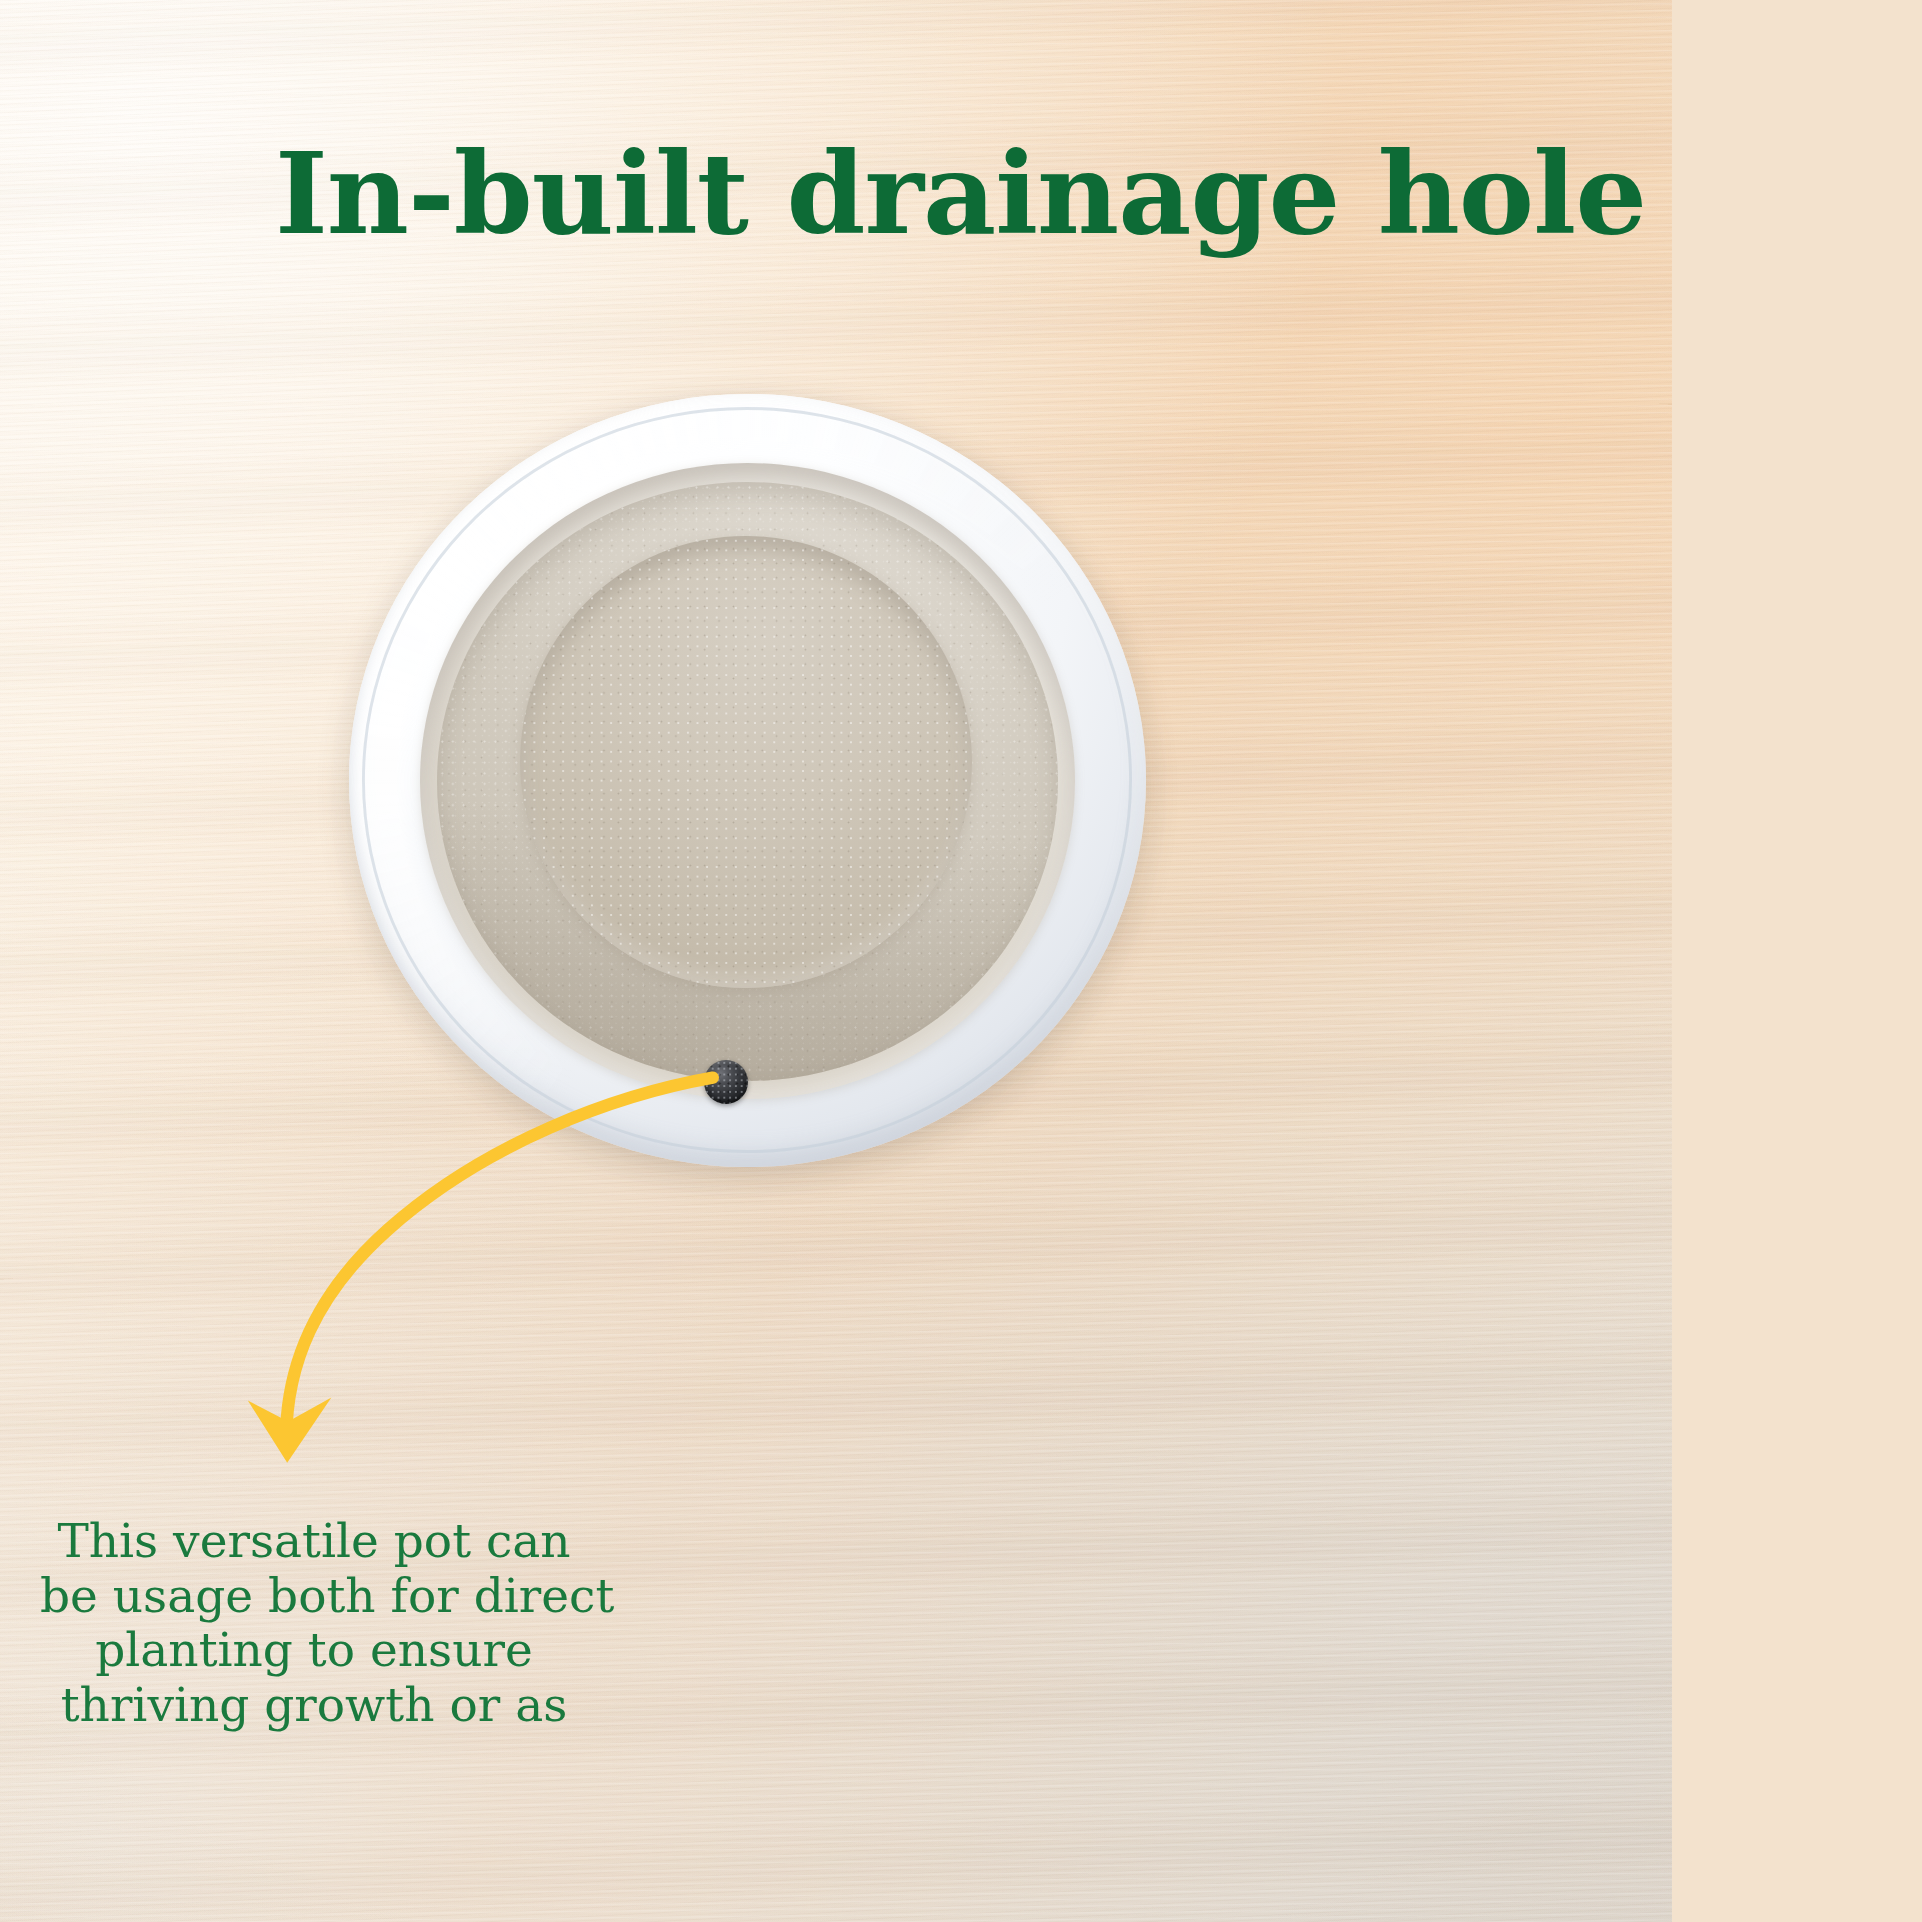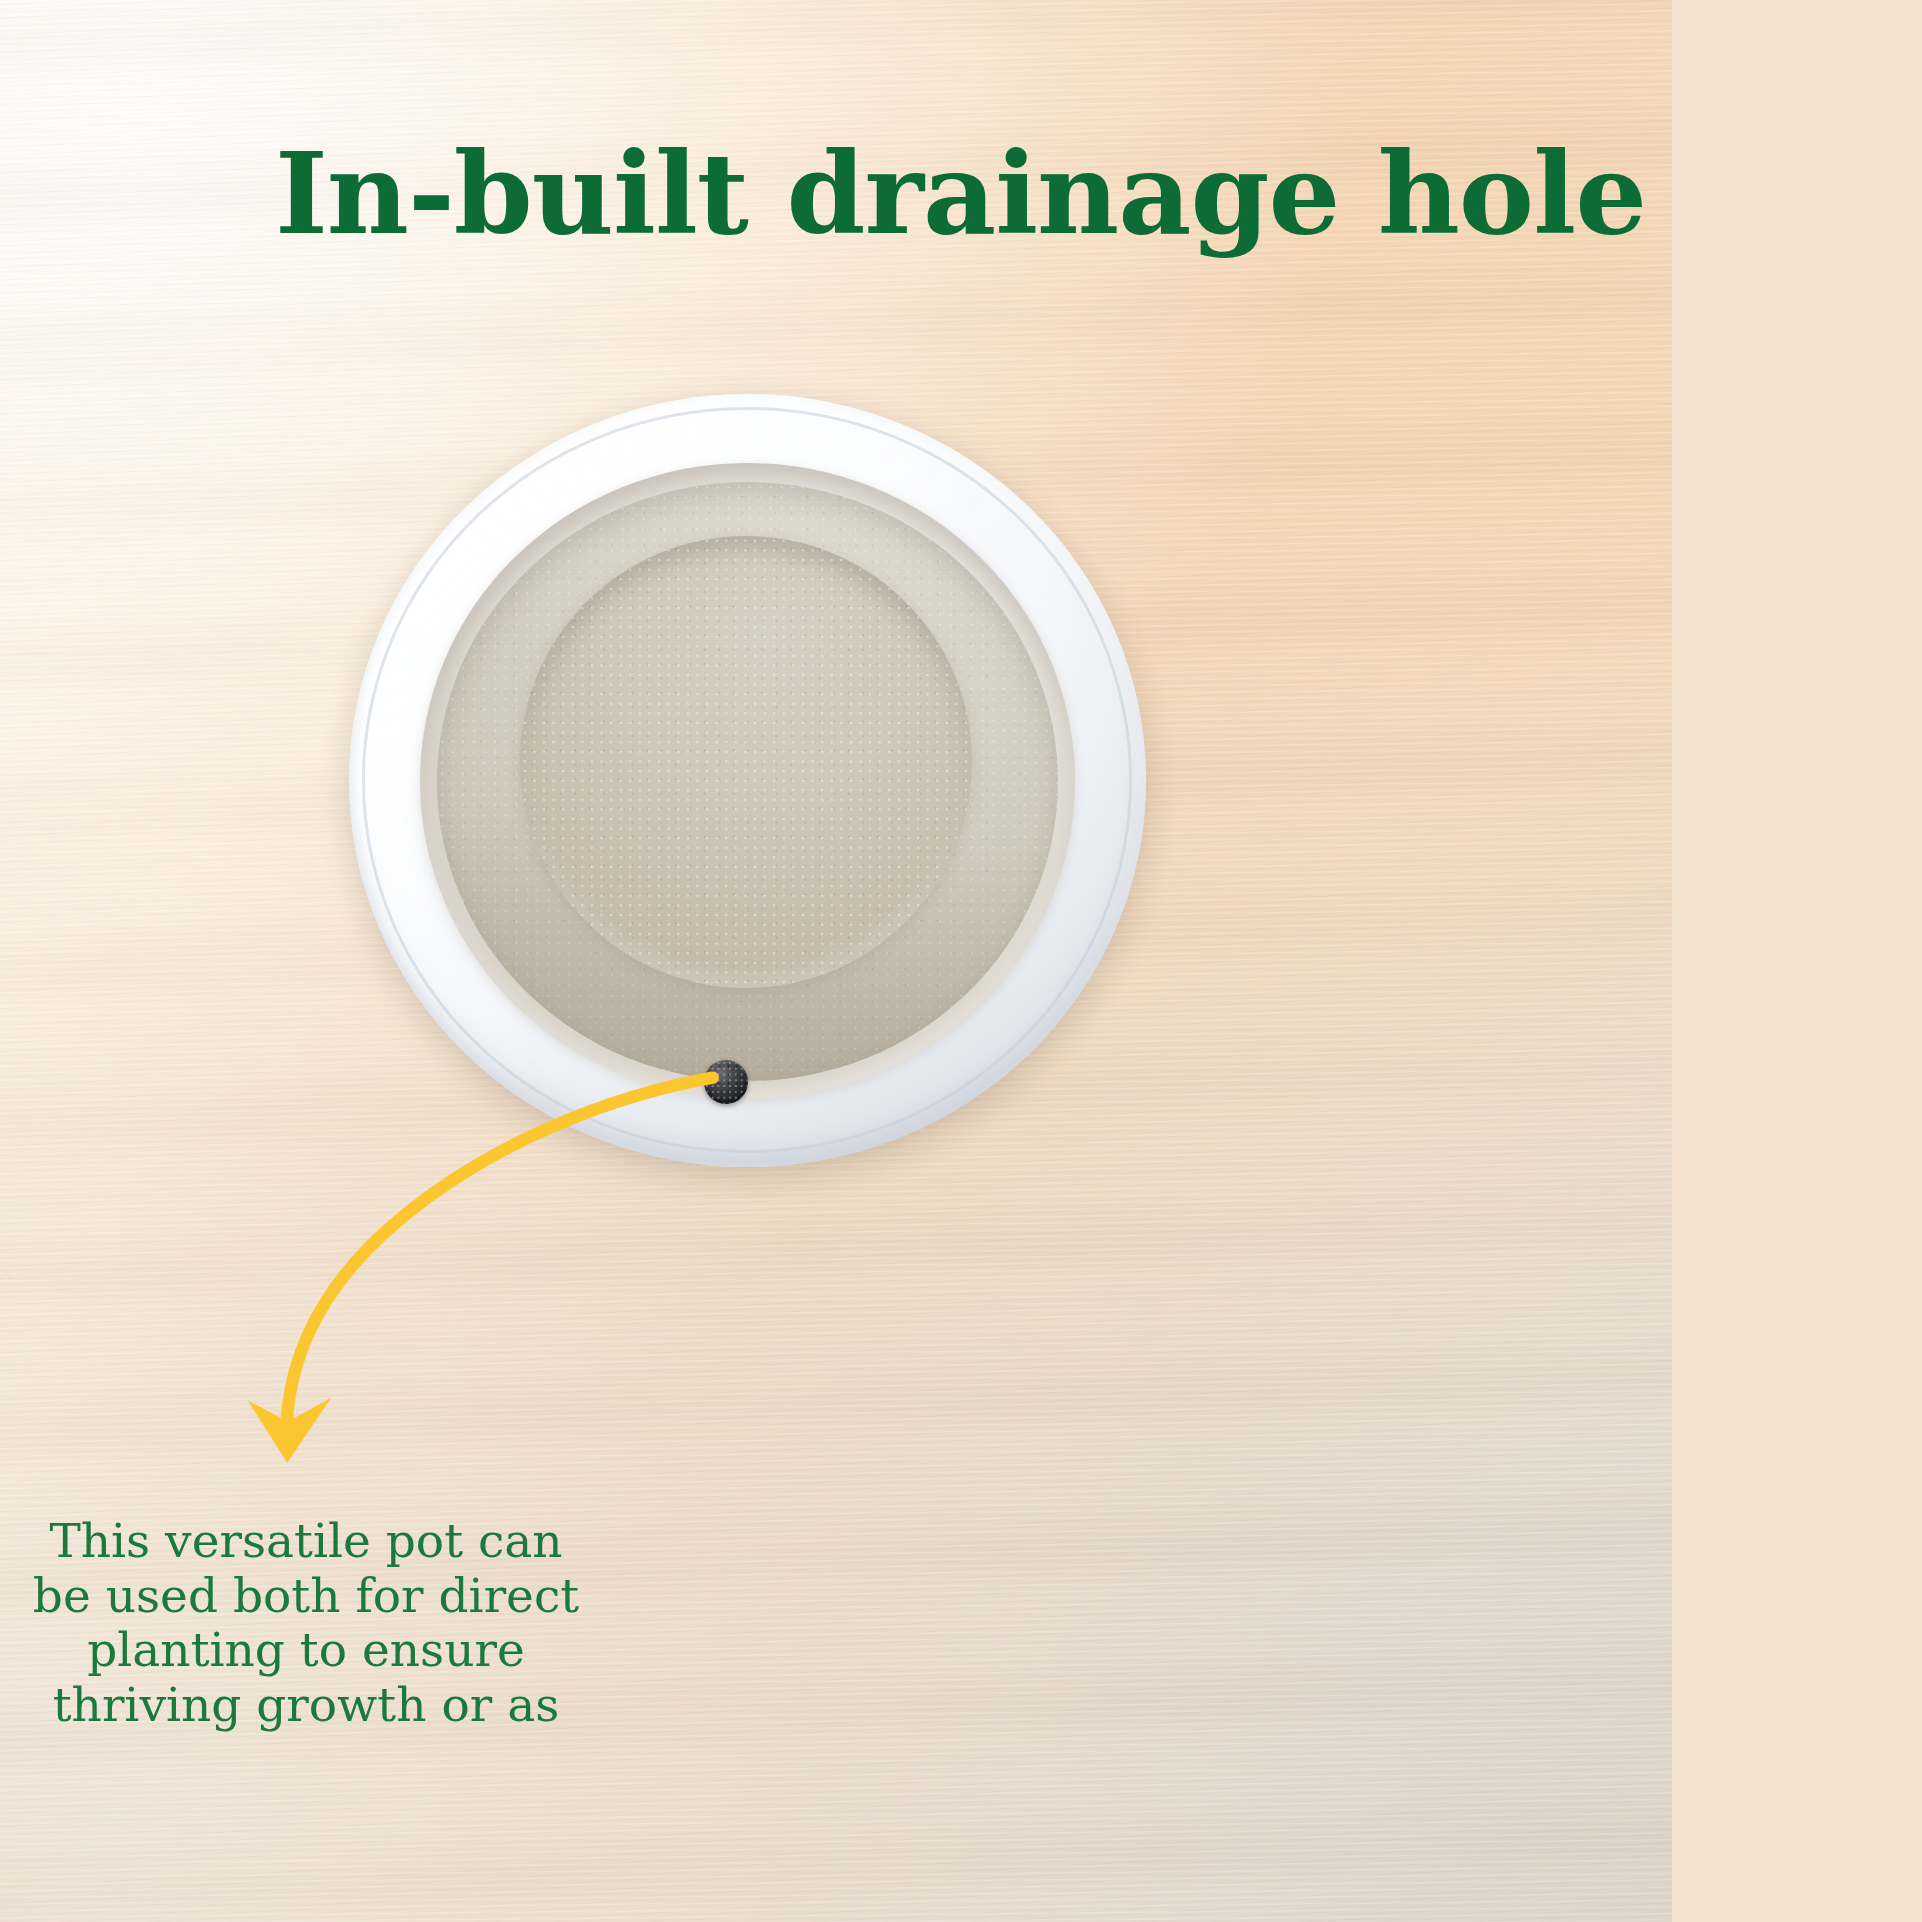--- a/index.html
+++ b/index.html
@@ -191,21 +191,21 @@
     font-weight:700;
     font-size:113px;
     line-height:1.08;
     letter-spacing:-1px;
     color:#0d6b36;
   }
   #headline .hl-line{display:block;}
   #headline .hl-line.l2{letter-spacing:0px;}
 
   #caption{
-    position:absolute;left:32px;top:1514px;width:548px;
+    position:absolute;left:40px;top:1514px;width:548px;
     text-align:center;
     font-family:"DejaVu Serif", serif;
     font-weight:400;
     font-size:47px;
     line-height:1.16;
     color:#1a7a3e;
   }
   #caption .cap-line{display:block;white-space:nowrap;}
 </style>
 </head>
@@ -244,19 +244,19 @@
              C 640 1140, 505 1190, 404 1280
              C 330 1346, 296 1420, 298 1505" fill="none" stroke="#FCC631" stroke-width="13" stroke-linecap="round"></path>
     <path d="M 258 1458
              L 299 1523
              L 345 1455
              L 300 1480 Z" fill="#FCC631"></path>
   </svg>
 
   <div id="caption">
     <span class="cap-line">This versatile pot can</span>
-    <span class="cap-line">be used both for direct</span>
+    <span class="cap-line">be usage both for direct</span>
     <span class="cap-line">planting to ensure</span>
     <span class="cap-line">thriving growth or as</span>
   </div>
 
 </div>
 
 
 </body></html>

